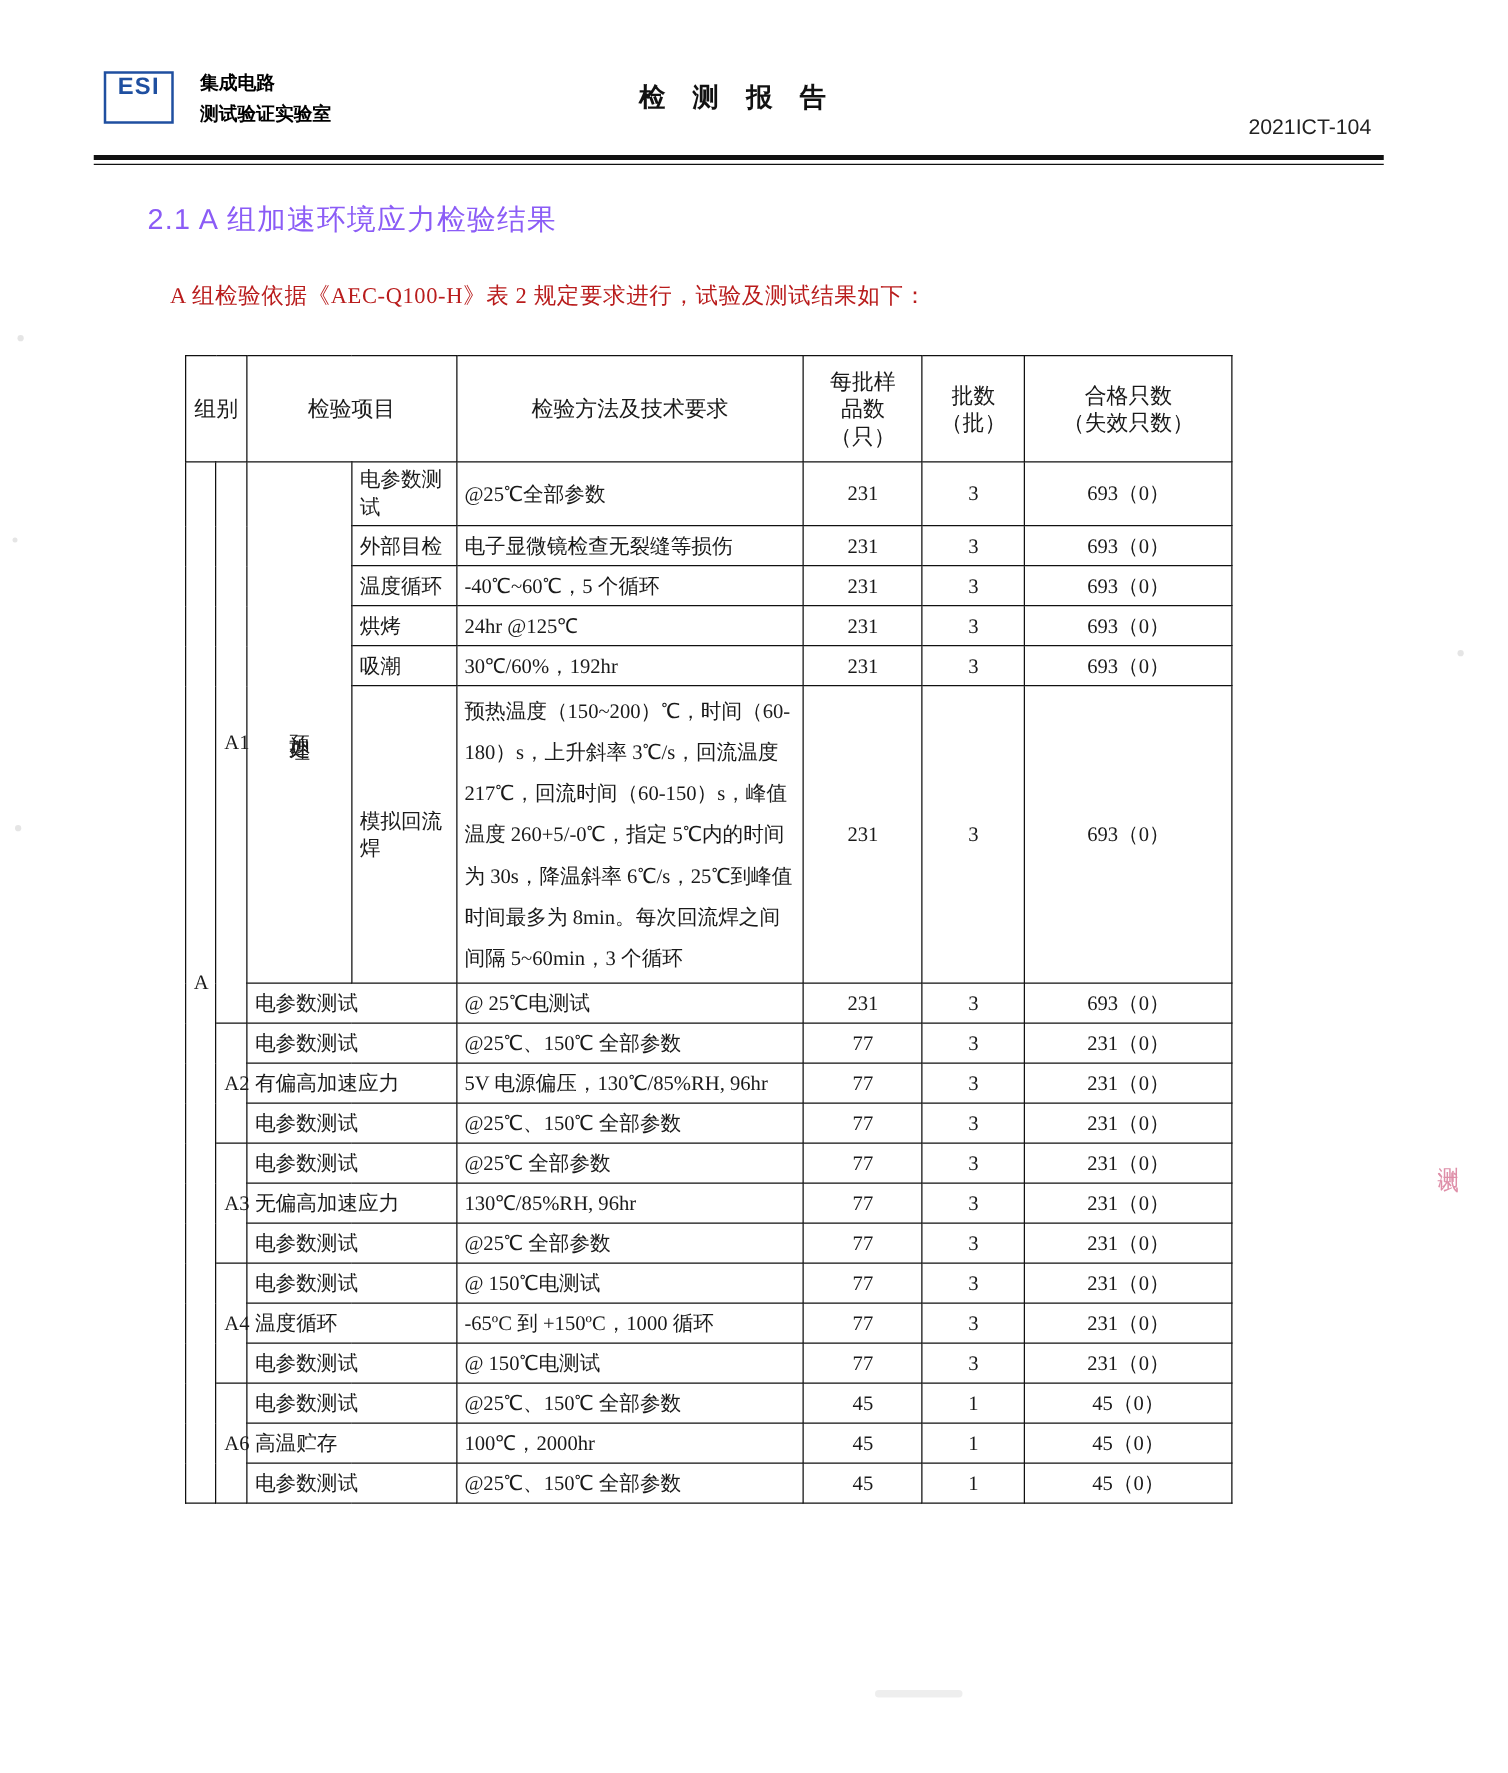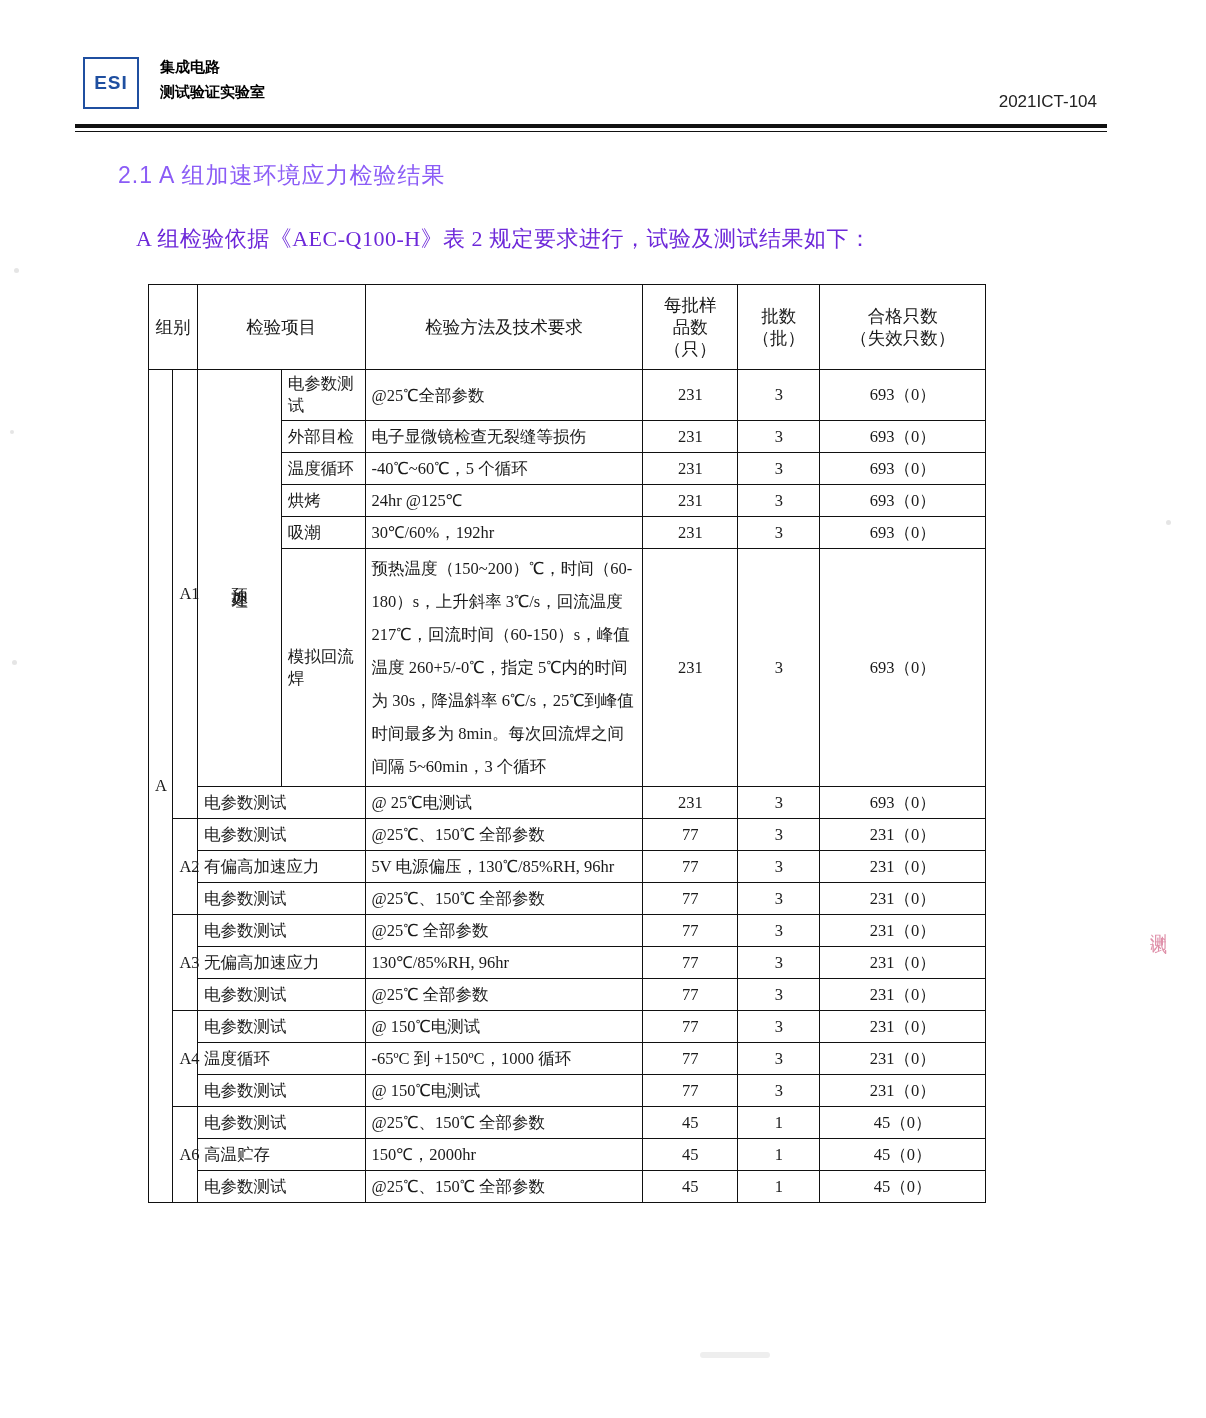--- a/index.html
+++ b/index.html
@@ -21,25 +21,24 @@
     left: 75px;
     top: 52px;
     width: 1030px;
     height: 72px;
   }
   .logo-box {
     position: absolute;
     left: 8px;
     top: 5px;
     width: 56px;
-    height: 52px;
+    height: 42px;
     border: 2px solid #1f4fa0;
     box-sizing: border-box;
     display: flex;
-    align-items: center;
     justify-content: center;
   }
   .logo-text {
     color: #1f4fa0;
     font-family: "Liberation Sans", sans-serif;
     font-weight: bold;
     font-size: 19px;
     letter-spacing: 1px;
   }
   .logo-words {
@@ -97,23 +96,23 @@
     font-family: "Liberation Sans", sans-serif;
     font-size: 23px;
     font-weight: normal;
     letter-spacing: 1px;
     color: #8b5cf6;
   }
   .intro-para {
     position: absolute;
     left: 136px;
     top: 224px;
-    font-size: 22px;
+    font-size: 18px;
     font-family: "Liberation Serif", serif;
-    color: #6d28d9;
+    color: #b91c1c;
     letter-spacing: 0.5px;
   }
 
   
   .result-table {
     position: absolute;
     left: 148px;
     top: 284px;
     border-collapse: collapse;
     table-layout: fixed;
@@ -178,20 +177,21 @@
 <body>
 
 <div class="page-header">
   <div class="logo-box">
     <span class="logo-text">ESI</span>
   </div>
   <div class="logo-words">
     <div>集成电路</div>
     <div>测试验证实验室</div>
   </div>
+  <div class="doc-title">检 测 报 告</div>
   <div class="doc-code">2021ICT-104</div>
 </div>
 <div class="header-rule-thick"></div>
 <div class="header-rule-thin"></div>
 
 <div class="section-heading">2.1  A 组加速环境应力检验结果</div>
 <div class="intro-para">A 组检验依据《AEC-Q100-H》表 2 规定要求进行，试验及测试结果如下：</div>
 
 <table class="result-table">
   <thead>
@@ -343,21 +343,21 @@
     <tr>
       <td class="c-sub" rowspan="3">A6</td>
       <td class="cell-item" colspan="2">电参数测试</td>
       <td class="cell-method">@25℃、150℃  全部参数</td>
       <td class="c-qty">45</td>
       <td class="c-lots">1</td>
       <td class="c-pass">45（0）</td>
     </tr>
     <tr>
       <td class="cell-item" colspan="2">高温贮存</td>
-      <td class="cell-method">150℃，2000hr</td>
+      <td class="cell-method">100℃，2000hr</td>
       <td class="c-qty">45</td>
       <td class="c-lots">1</td>
       <td class="c-pass">45（0）</td>
     </tr>
     <tr>
       <td class="cell-item" colspan="2">电参数测试</td>
       <td class="cell-method">@25℃、150℃  全部参数</td>
       <td class="c-qty">45</td>
       <td class="c-lots">1</td>
       <td class="c-pass">45（0）</td>

